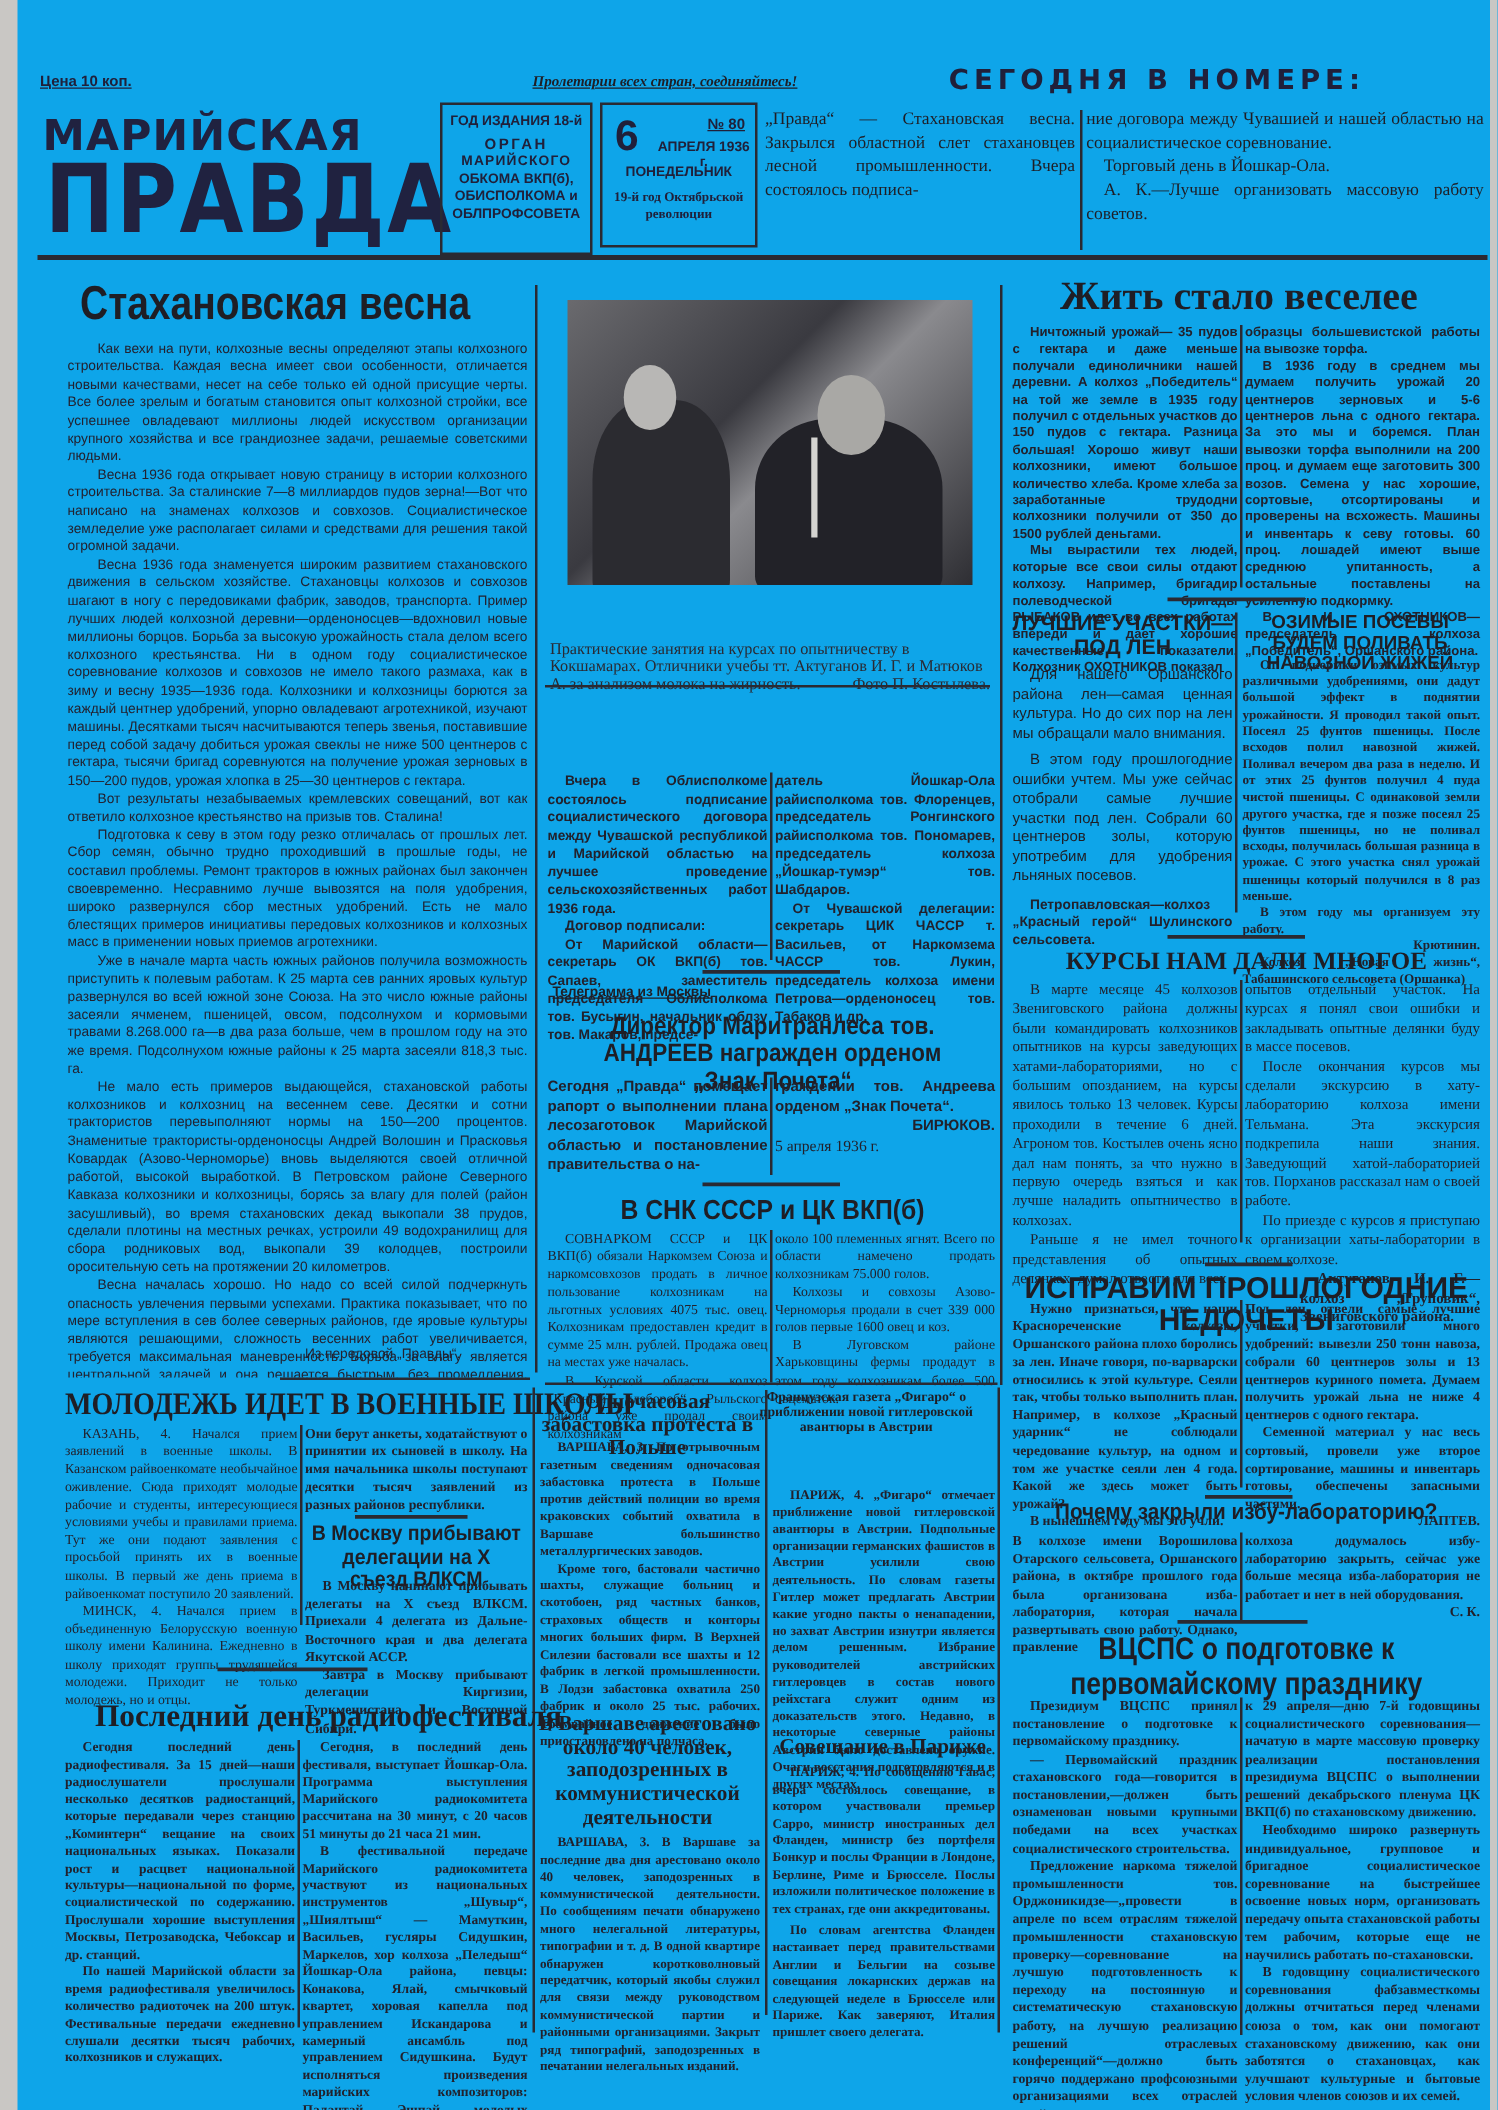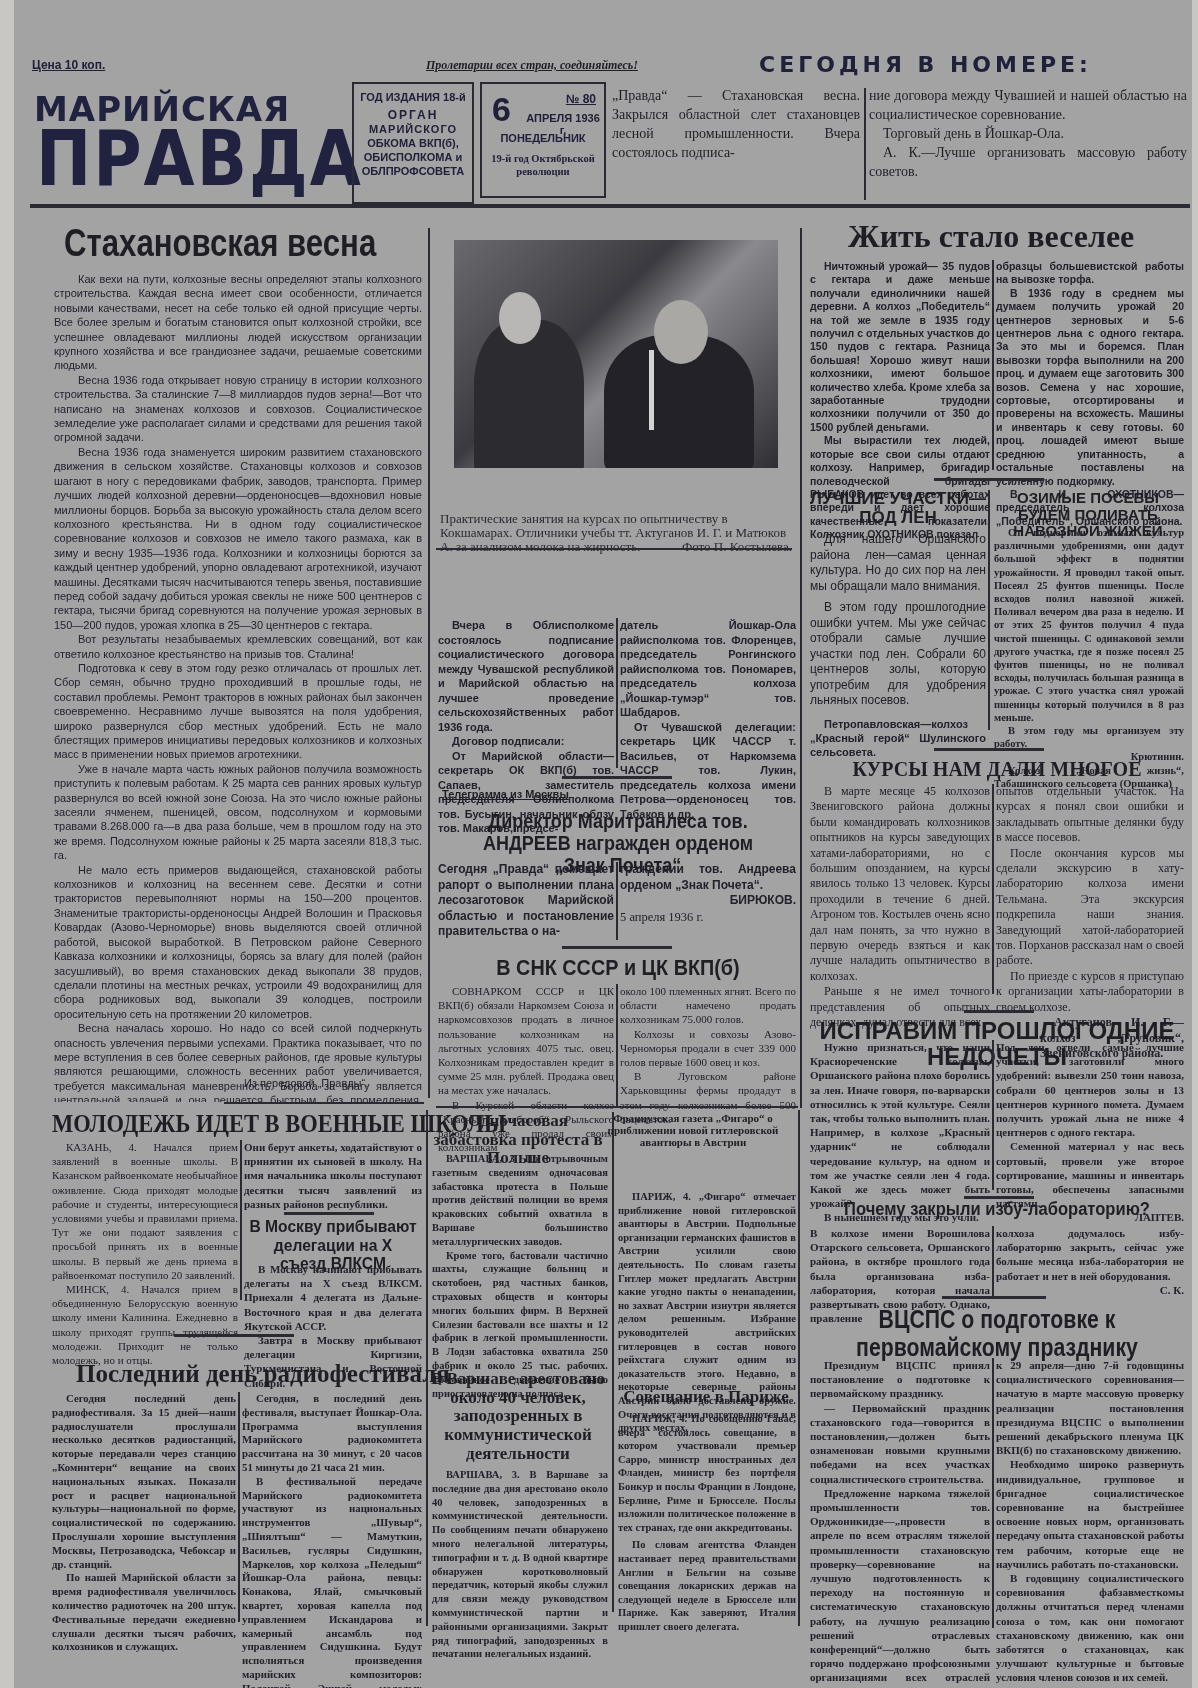--- a/index.html
+++ b/index.html
@@ -1,17 +1,17 @@
 <!DOCTYPE html>
 <html><head>
 <meta charset="utf-8">
 <style>
   html,body{margin:0;padding:0;}
   body{width:1198px;height:1688px;background:#c9c7c4;font-family:"Liberation Serif","DejaVu Serif",serif;color:#1f1e25;overflow:hidden;position:relative;}
-  .paper{position:absolute;left:14px;top:0;width:1178px;height:1688px;background:#a3a3a3;}
+  .paper{position:absolute;left:14px;top:0;width:1178px;height:1688px;background:#0ea5e9;}
   .abs{position:absolute;}
   .rule-h{position:absolute;height:3px;background:#2a2a33;}
   .rule-thin{position:absolute;height:2px;background:#2a2a33;}
   .rule-v{position:absolute;width:2px;background:#2a2a33;}
   .short-rule{position:absolute;height:3px;background:#2a2a33;width:110px;}
   .small-top{font-family:"Liberation Sans",sans-serif;font-size:12px;font-weight:bold;color:#20203a;text-decoration:underline;}
   .motto{font-family:"Liberation Serif",serif;font-style:italic;font-weight:bold;font-size:12px;text-decoration:underline;}
   .mast1{font-family:"DejaVu Sans",sans-serif;font-weight:900;font-size:34px;letter-spacing:1px;color:#202240;line-height:1;}
   .mast2{font-family:"DejaVu Sans",sans-serif;font-weight:900;font-size:66px;letter-spacing:2px;color:#202240;line-height:1;transform:scaleY(1.15);transform-origin:top left;}
   .box{position:absolute;border:2px solid #2a2a33;text-align:center;font-family:"Liberation Sans",sans-serif;font-weight:bold;color:#20203a;}

